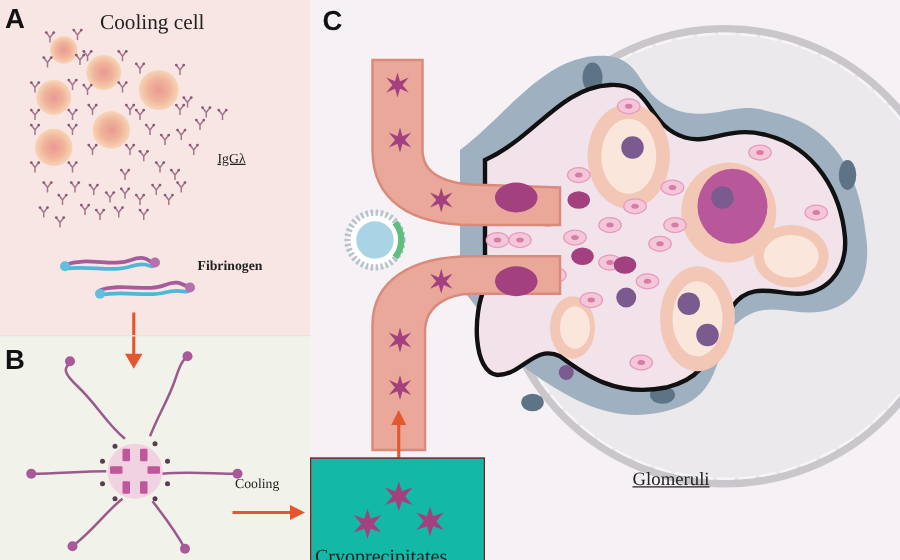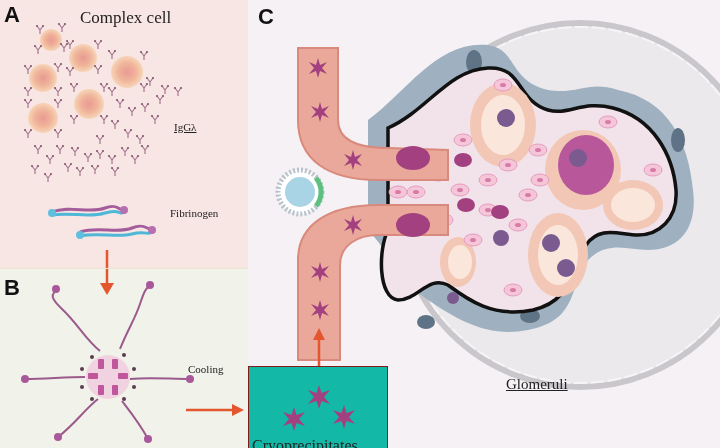--- a/index.html
+++ b/index.html
@@ -14,21 +14,21 @@
   .txt { position:absolute; color:#222; white-space:nowrap; }
   svg { position:absolute; left:0; top:0; }
 </style>
 </head>
 <body>
 
 <div id="fig">
 
   <div id="panelA" class="panel">
     <div class="plabel" style="left:4px;top:2px;">A</div>
-    <div class="txt" style="left:80px;top:8px;font-size:17px;">Complex cell</div>
+    <div class="txt" style="left:80px;top:8px;font-size:17px;">Cooling cell</div>
     <svg width="248" height="268">
       <defs>
         <radialGradient id="cellG" cx="50%" cy="50%" r="50%">
           <stop offset="0%" stop-color="#e99a93"></stop>
           <stop offset="55%" stop-color="#f0b49a"></stop>
           <stop offset="100%" stop-color="#f7d5b8"></stop>
         </radialGradient>
         <g id="ab">
           <path d="M0 0 L-3 -4 M0 0 L3 -4 M0 0 L0 4" stroke="#9c6a86" stroke-width="1.2" fill="none"></path>
           <circle cx="-3" cy="-4" r="1.1" fill="#7d4a6a"></circle>
@@ -107,21 +107,21 @@
           <circle cx="124" cy="210" r="4" fill="#b76fb0"></circle>
         <path d="M80 232 C98 226, 118 234, 132 228 S148 232, 152 228" stroke="#a55c9a" stroke-width="3" fill="none"></path>
         <path d="M80 236 C98 232, 118 238, 132 234 S148 236, 152 232" stroke="#4fb7d8" stroke-width="3" fill="none"></path>
         <circle cx="80" cy="235" r="4" fill="#5fbfdd"></circle>
           <circle cx="152" cy="230" r="4" fill="#b76fb0"></circle>
       </g>
 
       <line x1="107" y1="250" x2="107" y2="268" stroke="#e4572e" stroke-width="2.5"></line>
     </svg>
     <div class="txt" style="left:174px;top:121px;font-size:11px;text-decoration:underline;">IgGλ</div>
-    <div class="txt" style="left:170px;top:207px;font-size:11px;">Fibrinogen</div>
+    <div class="txt" style="left:158px;top:207px;font-size:11px;font-weight:bold;">Fibrinogen</div>
   </div>
 
   <div id="panelB" class="panel">
     <div class="plabel" style="left:4px;top:6px;">B</div>
     <svg width="248" height="180">
 
       <path d="M107 0 L107 18" stroke="#e4572e" stroke-width="2.5"></path>
       <path d="M100 14 L107 26 L114 14 Z" fill="#e4572e"></path>
       <g stroke="#9b5a8c" stroke-width="2" fill="none">
         <path d="M100 82 C85 70, 78 55, 62 40 S55 25, 56 20"></path>
@@ -157,21 +157,21 @@
             <circle cx="82" cy="118" r="2"></circle>
             <circle cx="134" cy="118" r="2"></circle>
           <circle cx="92" cy="130" r="2"></circle>
             <circle cx="124" cy="130" r="2"></circle>
         </g>
       </g>
 
       <line x1="186" y1="141" x2="236" y2="141" stroke="#e4572e" stroke-width="2.5"></line>
       <path d="M232 135 L244 141 L232 147 Z" fill="#e4572e"></path>
     </svg>
-    <div class="txt" style="left:188px;top:94px;font-size:11px;">Cooling</div>
+    <div class="txt" style="left:188px;top:112px;font-size:11px;">Cooling</div>
   </div>
 
   <div id="panelC" class="panel">
     <div class="plabel" style="left:10px;top:4px;">C</div>
     <svg width="472" height="448">
       <defs>
         <g id="star">
           <path d="M0 -10 L2 -3 L9 -6 L4 0 L9 6 L2 3 L0 10 L-2 3 L-9 6 L-4 0 L-9 -6 L-2 -3 Z" fill="#a3407f"></path>
         </g>
         <g id="rbc">

